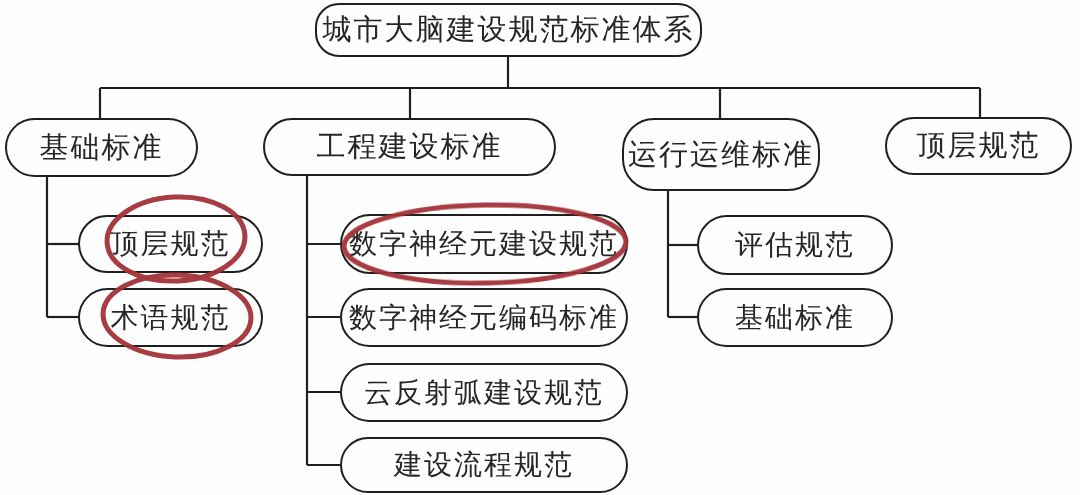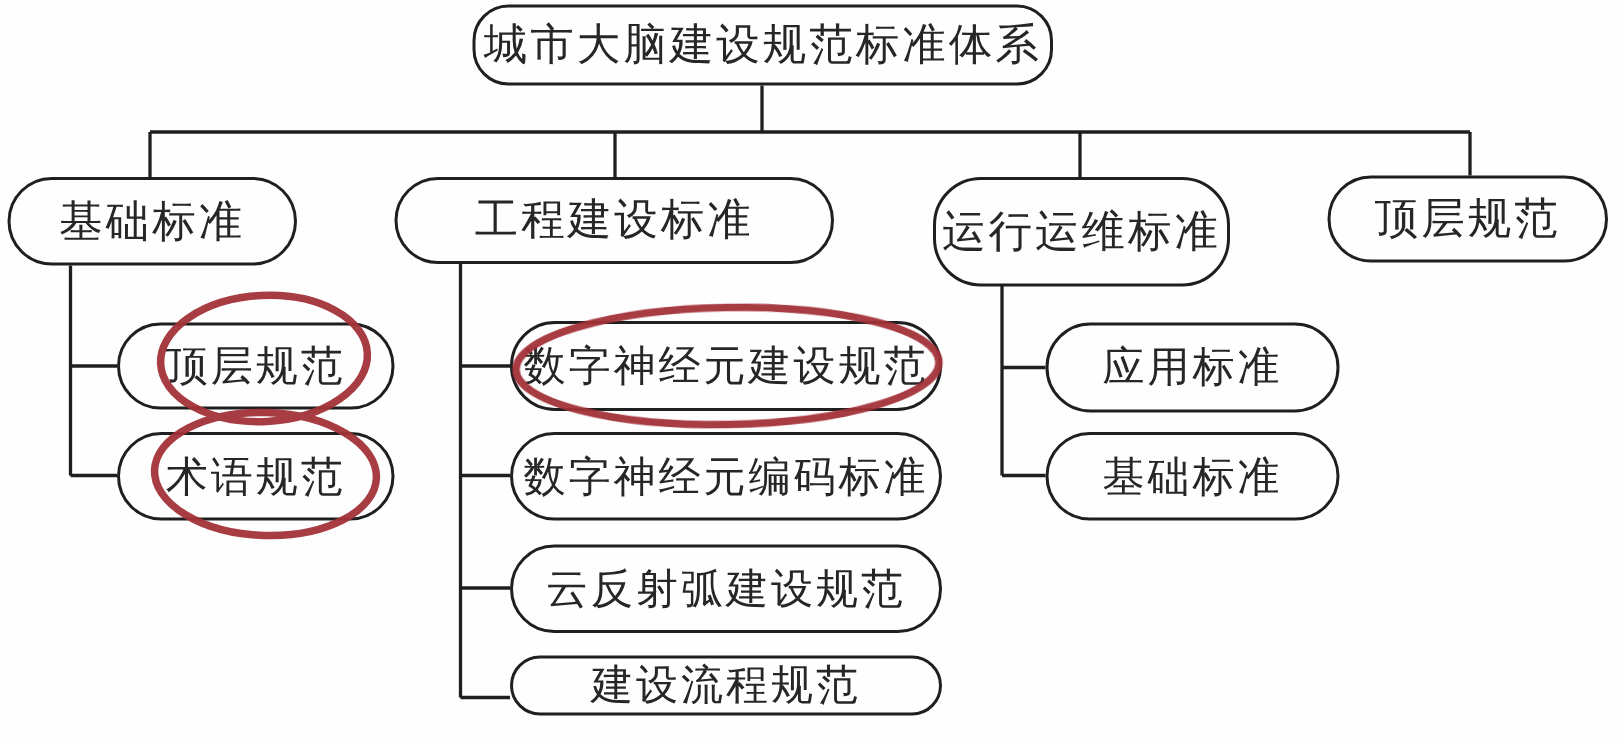--- a/index.html
+++ b/index.html
@@ -48,21 +48,21 @@
   .b1   { left: 263px; top: 118px; width: 293px; height: 58px; align-items: center; }
   .b2   { left: 622px; top: 118px; width: 198px; height: 73px; }
   .b3   { left: 885px; top: 117px; width: 187px; height: 58px; }
 
   .b0c0 { left: 78px;  top: 215px; width: 185px; height: 58px; }
   .b0c1 { left: 78px;  top: 288px; width: 185px; height: 59px; justify-content: center; }
 
   .b1c0 { left: 340px; top: 214px; width: 288px; height: 60px; }
   .b1c1 { left: 340px; top: 288px; width: 288px; height: 59px; }
   .b1c2 { left: 340px; top: 363px; width: 288px; height: 59px; }
-  .b1c3 { left: 340px; top: 437px; width: 288px; height: 40px; }
+  .b1c3 { left: 340px; top: 437px; width: 288px; height: 56px; }
 
   .b2c0 { left: 697px; top: 215px; width: 196px; height: 60px; }
   .b2c1 { left: 697px; top: 288px; width: 196px; height: 59px; }
 </style>
 </head>
 <body>
 
 <div id="stage">
 
   <svg id="connector-layer" class="layer" viewBox="0 0 1080 495">
@@ -121,21 +121,21 @@
     <span>数字神经元编码标准</span>
   </div>
   <div class="node child b1c2">
     <span>云反射弧建设规范</span>
   </div>
   <div class="node child b1c3">
     <span>建设流程规范</span>
   </div>
 
   <div class="node child b2c0">
-    <span>应用标准</span>
+    <span>评估规范</span>
   </div>
   <div class="node child b2c1">
     <span>基础标准</span>
   </div>
 
   <svg id="highlight-layer" class="layer" viewBox="0 0 1080 495">
     <g fill="none" stroke-width="5" stroke-linecap="round" opacity="0.95">
       <ellipse cx="176" cy="239" rx="69" ry="42" transform="rotate(-3 176 239)" stroke="#a33238"></ellipse>
       <ellipse cx="177" cy="316" rx="74" ry="41" transform="rotate(2 177 316)" stroke="#a33238"></ellipse>
       <ellipse cx="485" cy="244" rx="141" ry="39" transform="rotate(-1 485 244)" stroke="#a33238"></ellipse>

